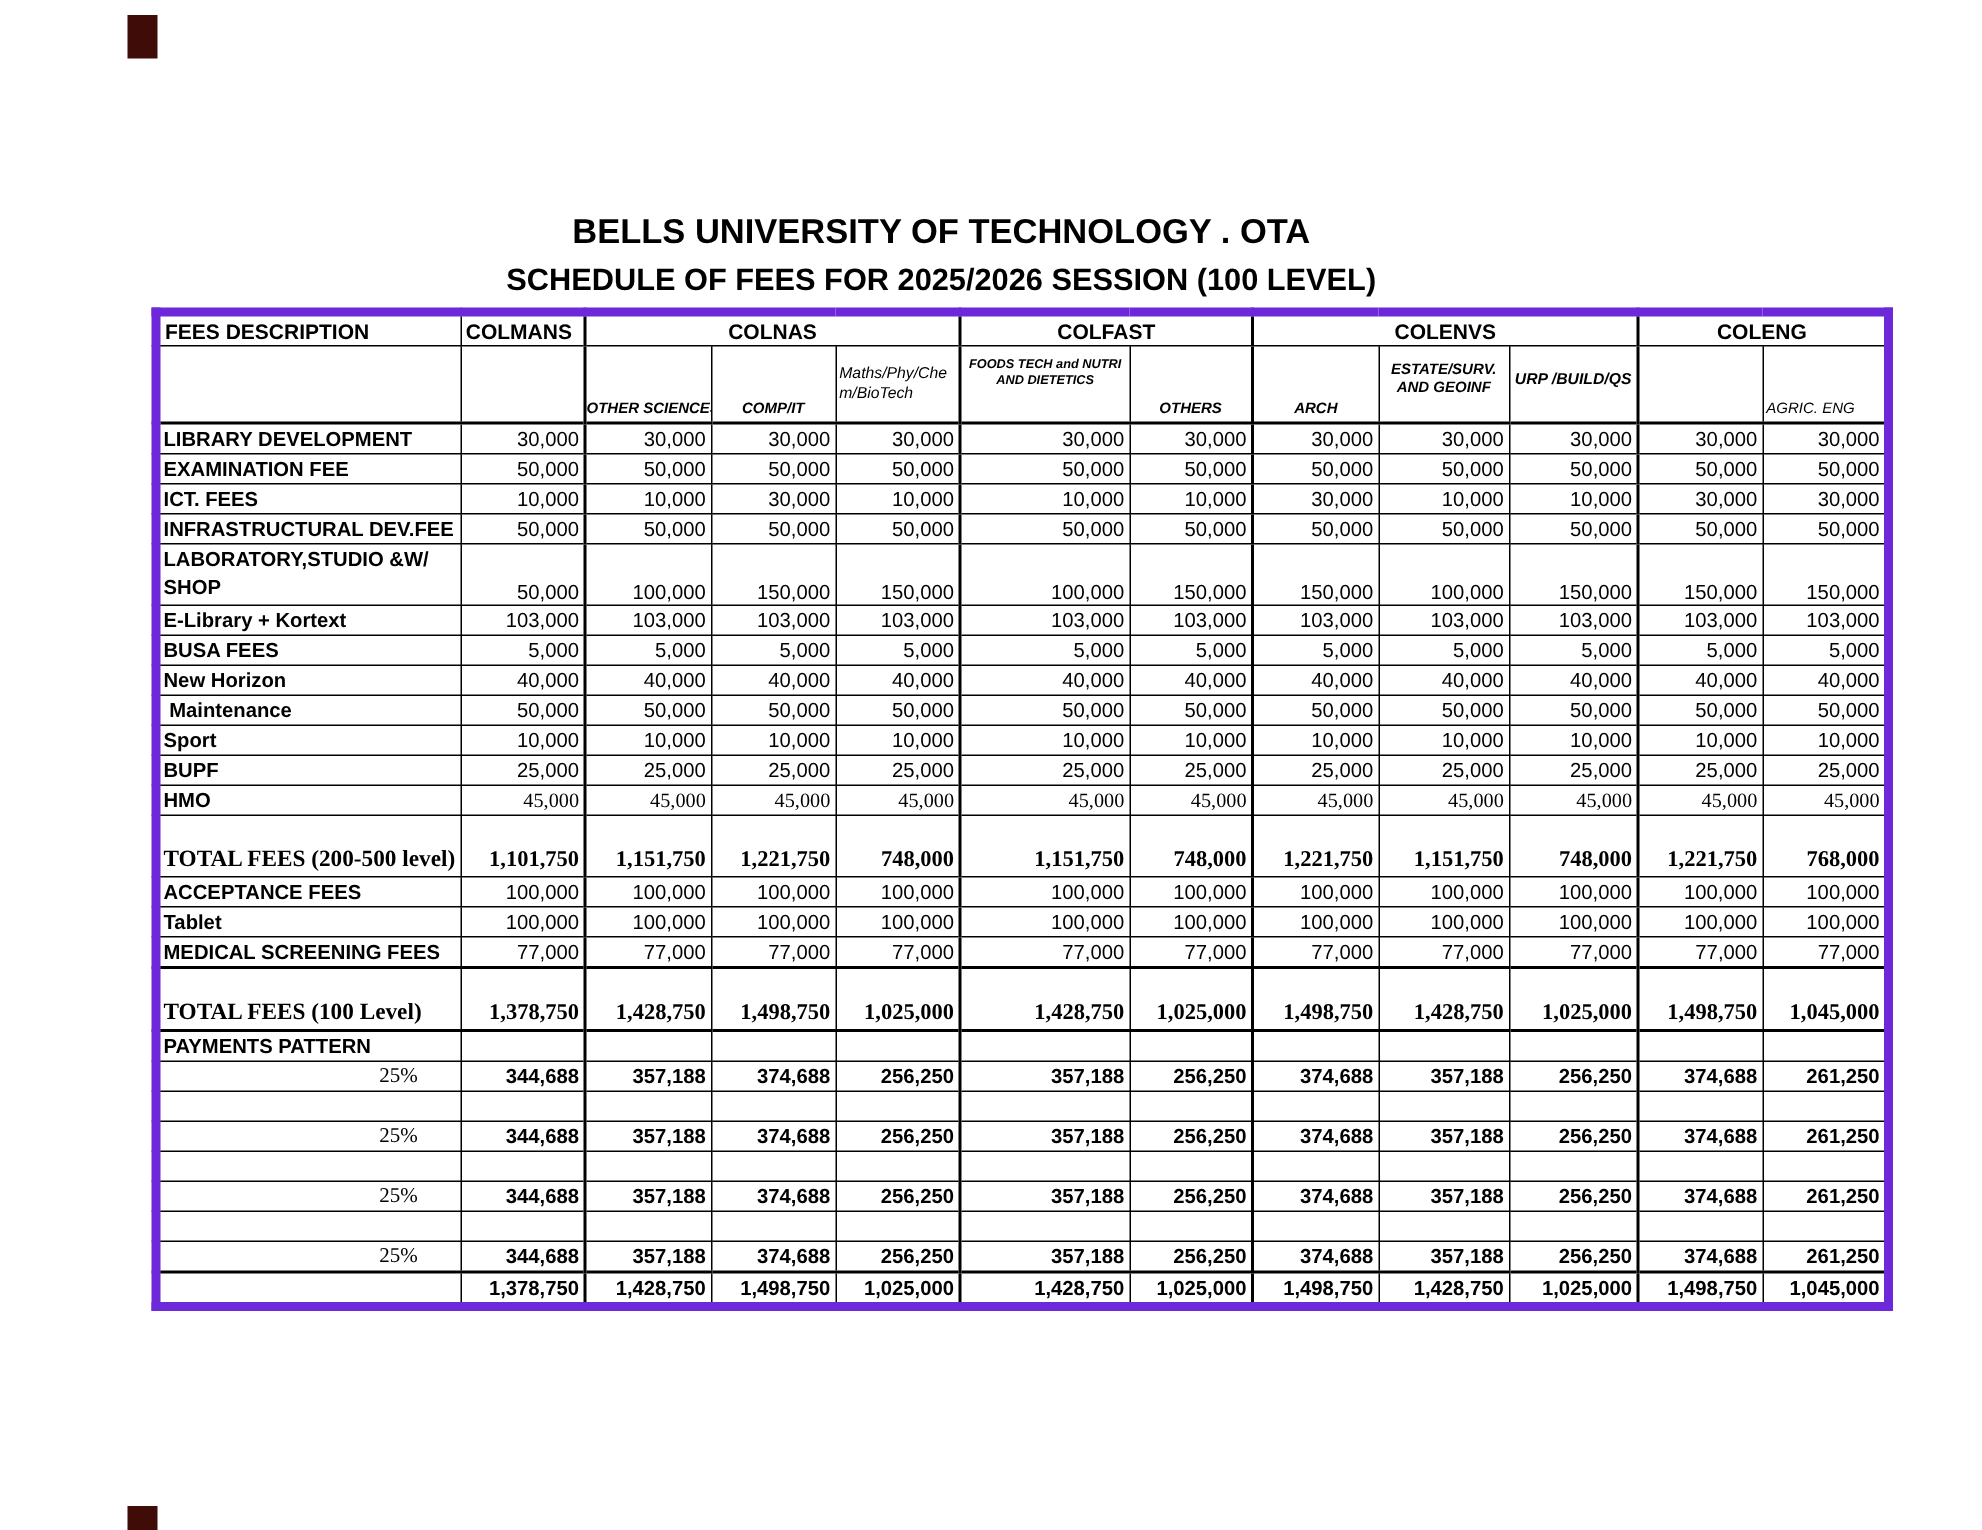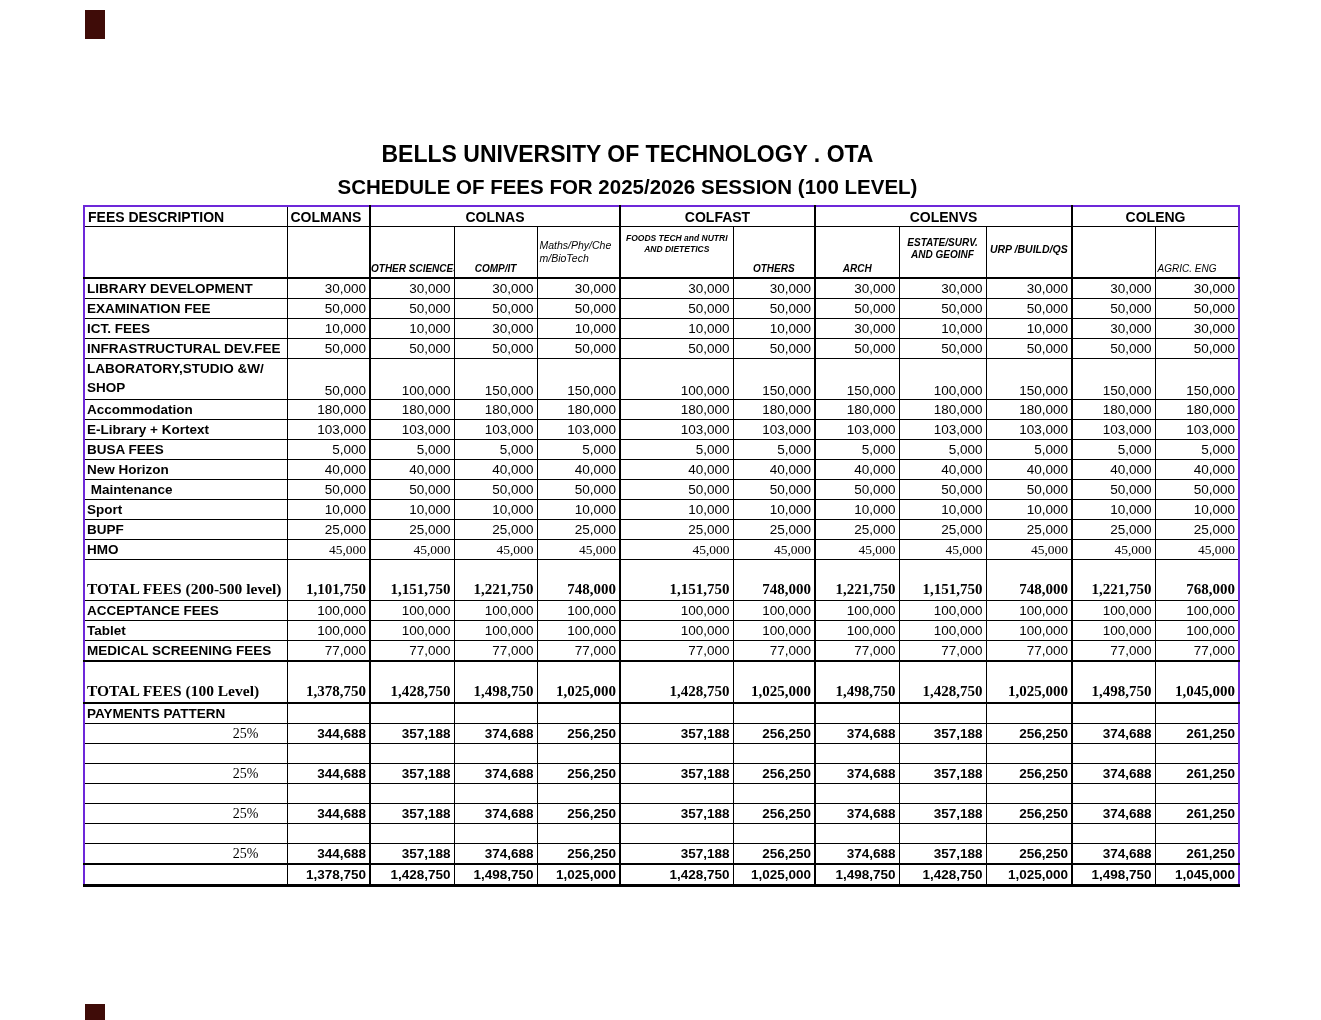--- a/index.html
+++ b/index.html
@@ -8,23 +8,23 @@
     font-family:"Liberation Sans",sans-serif;color:#000;
     overflow:hidden;
   }
   .corner-mark{position:absolute;background:#3f0c08;}
   #mark-top{left:85px;top:10px;width:20px;height:29px;}
   #mark-bottom{left:85px;top:1004px;width:20px;height:16px;}
   .titles{position:absolute;left:0;top:0;width:1255px;text-align:center;}
   .title{position:absolute;top:141px;width:100%;font-size:23px;font-weight:bold;letter-spacing:0px;}
   .subtitle{position:absolute;top:175px;width:100%;font-size:20.5px;font-weight:bold;}
   table.t{
-    position:absolute;left:83px;top:205px;
+    position:absolute;left:101px;top:205px;
     border-collapse:collapse;table-layout:fixed;width:1155px;
-    border:2px solid #6d28d9;
+    border:6px solid #6d28d9;
   }
   .t th,.t td{border:1px solid #000;overflow:hidden;white-space:nowrap;padding:0;}
   
   .t thead tr.hdr1 th{height:19px;font-size:14px;font-weight:bold;text-align:center;vertical-align:middle;}
   .t thead tr.hdr1 th.h-left{text-align:left;padding-left:3px;}
   .t thead tr.hdr2 th{height:34px;font-size:10px;font-weight:bold;text-align:center;vertical-align:bottom;padding-bottom:3px;font-style:italic;}
   .t thead tr.hdr2 th.sh-maths{font-weight:normal;text-align:left;vertical-align:middle;font-size:10.5px;white-space:normal;line-height:13px;padding:0 1px 0 2px;}
   .t thead tr.hdr2 th.sh-foods{font-size:8.5px;vertical-align:middle;line-height:11px;padding-bottom:16px;}
   .t thead tr.hdr2 th.sh-estate{vertical-align:middle;line-height:12px;padding-bottom:6px;}
   .t thead tr.hdr2 th.sh-agric{font-weight:normal;text-align:left;padding-left:2px;font-size:10px;}
@@ -164,34 +164,20 @@
         <td class="val">150,000</td>
         <td class="val gs">100,000</td>
         <td class="val">150,000</td>
         <td class="val gs">150,000</td>
         <td class="val">100,000</td>
         <td class="val">150,000</td>
         <td class="val gs">150,000</td>
         <td class="val">150,000</td>
       </tr>
       <tr class="">
-        <td class="lbl">Accommodation</td>
-        <td class="val">180,000</td>
-        <td class="val gs">180,000</td>
-        <td class="val">180,000</td>
-        <td class="val">180,000</td>
-        <td class="val gs">180,000</td>
-        <td class="val">180,000</td>
-        <td class="val gs">180,000</td>
-        <td class="val">180,000</td>
-        <td class="val">180,000</td>
-        <td class="val gs">180,000</td>
-        <td class="val">180,000</td>
-      </tr>
-      <tr class="">
         <td class="lbl">E-Library + Kortext</td>
         <td class="val">103,000</td>
         <td class="val gs">103,000</td>
         <td class="val">103,000</td>
         <td class="val">103,000</td>
         <td class="val gs">103,000</td>
         <td class="val">103,000</td>
         <td class="val gs">103,000</td>
         <td class="val">103,000</td>
         <td class="val">103,000</td>

